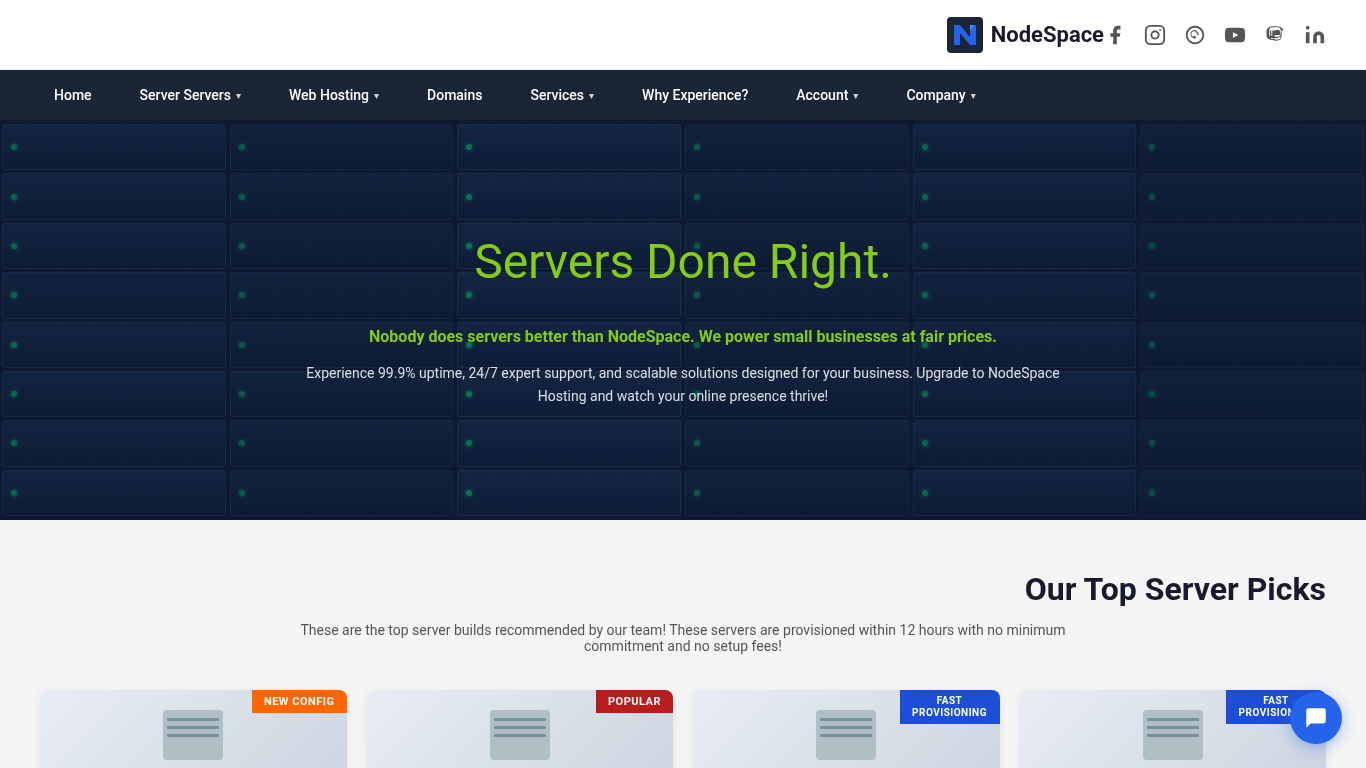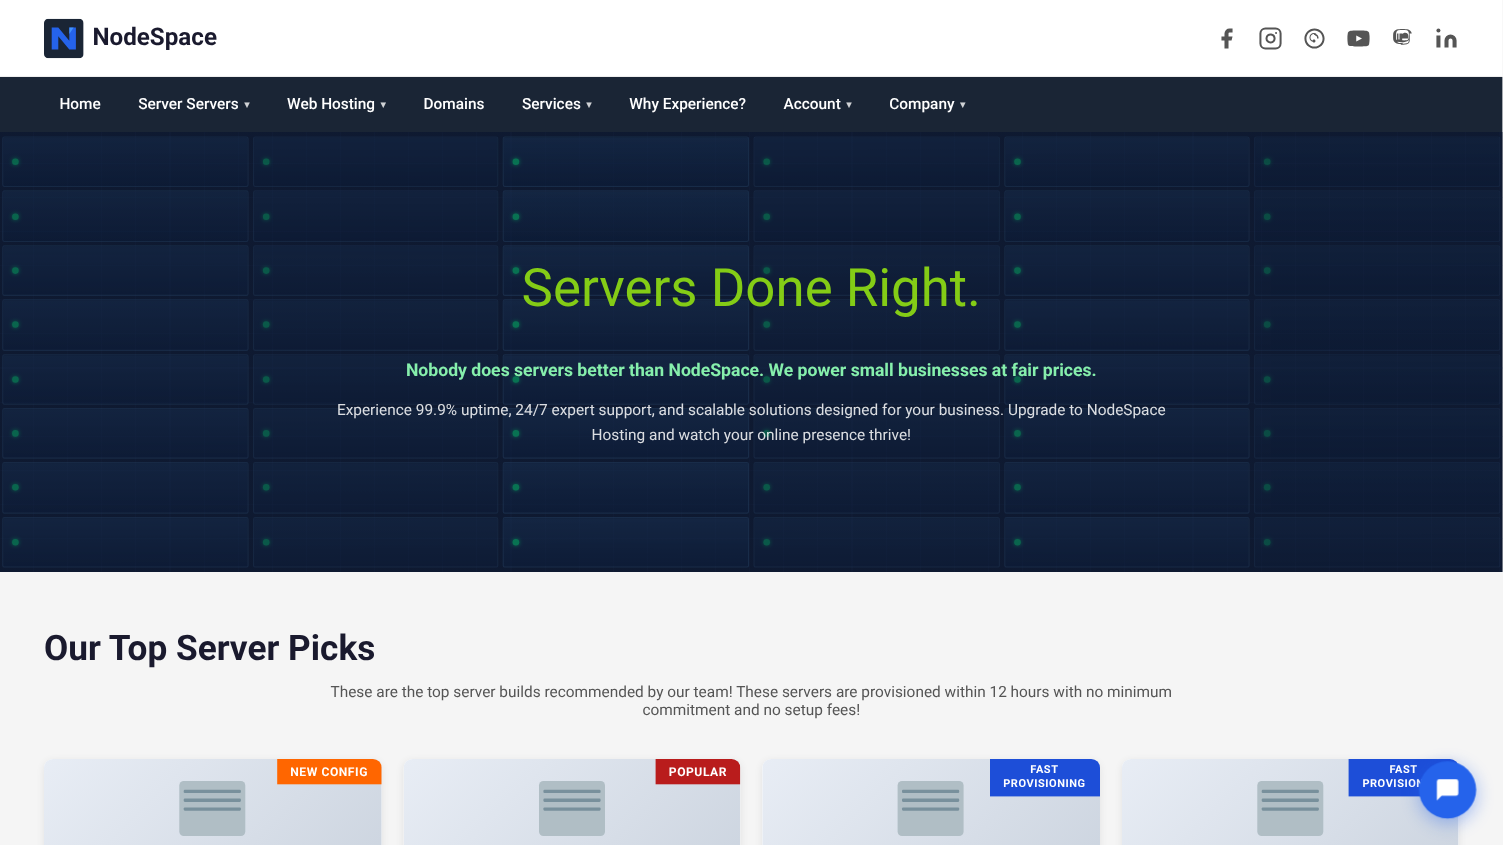--- a/index.html
+++ b/index.html
@@ -5,21 +5,21 @@
     * { margin: 0; padding: 0; box-sizing: border-box; }
     body { font-family: -apple-system, BlinkMacSystemFont, 'Segoe UI', Roboto, sans-serif; background: #f5f5f5; }
 
     
     .header {
       background: #fff;
       padding: 0 40px;
       height: 70px;
       display: flex;
       align-items: center;
-      justify-content: space-between;
+      justify-content: flex-end;
       border-bottom: 1px solid #eee;
     }
     .logo {
       display: flex;
       align-items: center;
       gap: 8px;
       text-decoration: none;
     }
     .logo-icon {
       width: 36px;
@@ -36,21 +36,21 @@
       align-items: center;
     }
 
     
     .nav {
       background: #1a2535;
       padding: 0 40px;
       height: 50px;
       display: flex;
       align-items: center;
-      gap: 6px;
+      gap: 20px;
     }
     .nav-item {
       color: #fff;
       text-decoration: none;
       font-size: 14px;
       font-weight: 500;
       padding: 0 14px;
       height: 50px;
       display: flex;
       align-items: center;
@@ -140,38 +140,38 @@
     }
     .hero-title {
       font-size: 48px;
       font-weight: 400;
       color: #84cc16;
       margin-bottom: 16px;
     }
     .hero-subtitle {
       font-size: 16px;
       font-weight: 700;
-      color: #86efac;
+      color: #84cc16;
       margin-bottom: 16px;
       margin-top: 37px;
     }
     .hero-desc {
       font-size: 14px;
       color: rgba(255,255,255,0.85);
       max-width: 760px;
       line-height: 1.6;
     }
 
     
     .picks-section {
       background: #f5f5f5;
       padding: 50px 40px 30px;
     }
     .picks-title {
-      text-align: left;
+      text-align: right;
       font-size: 32px;
       font-weight: 700;
       color: #1a1a2e;
       margin-bottom: 14px;
     }
     .picks-desc {
       text-align: center;
       font-size: 14px;
       color: #555;
       margin-bottom: 36px;

